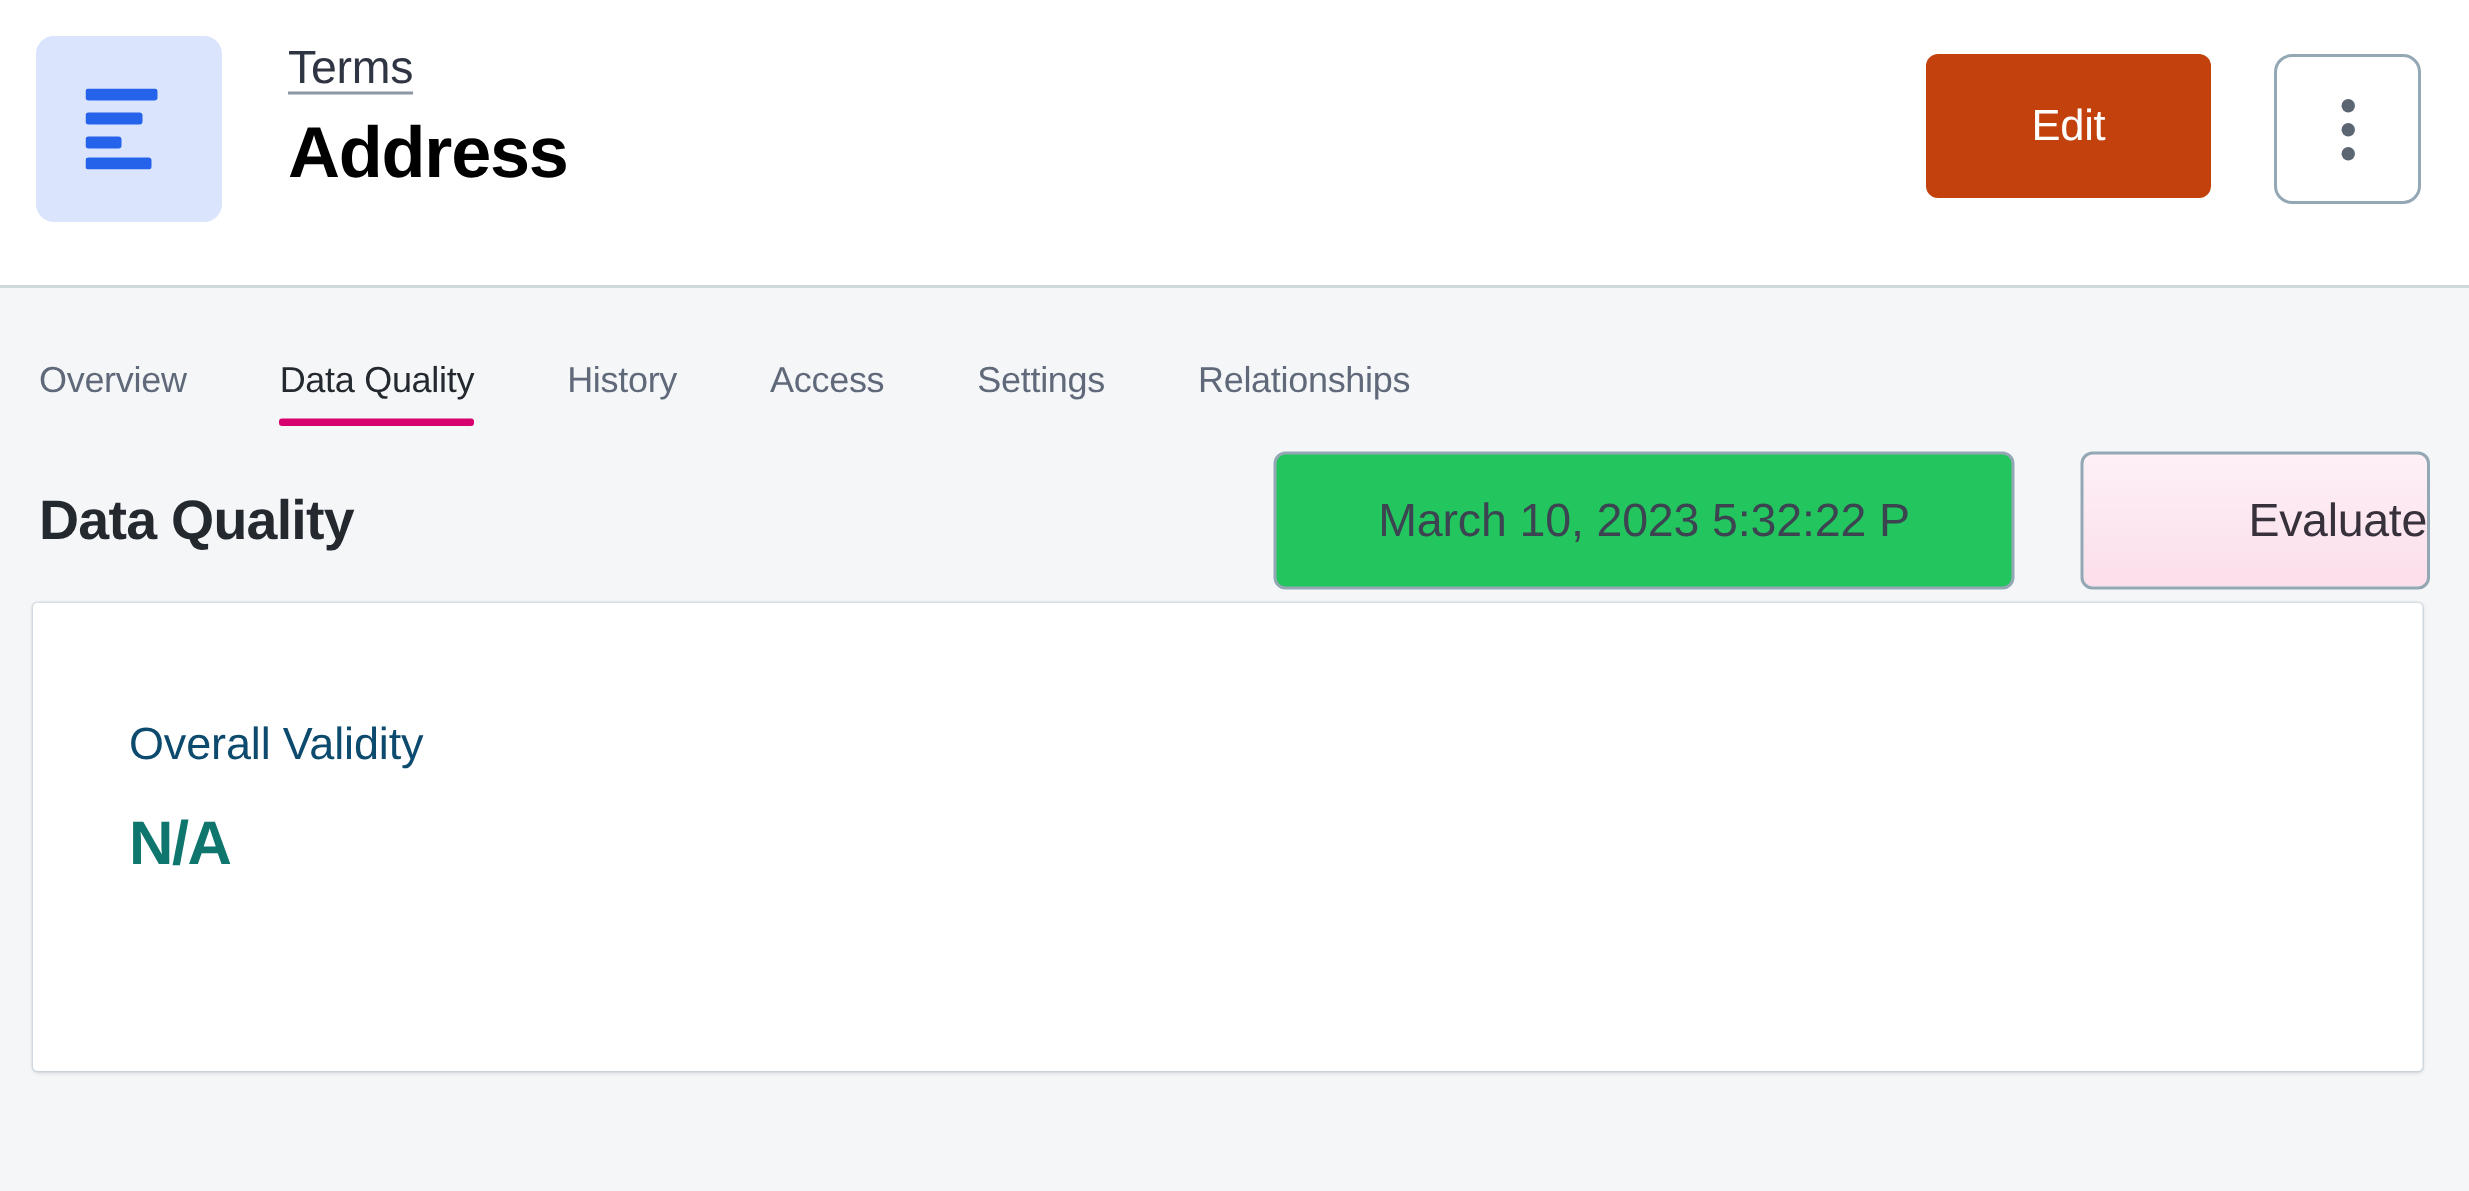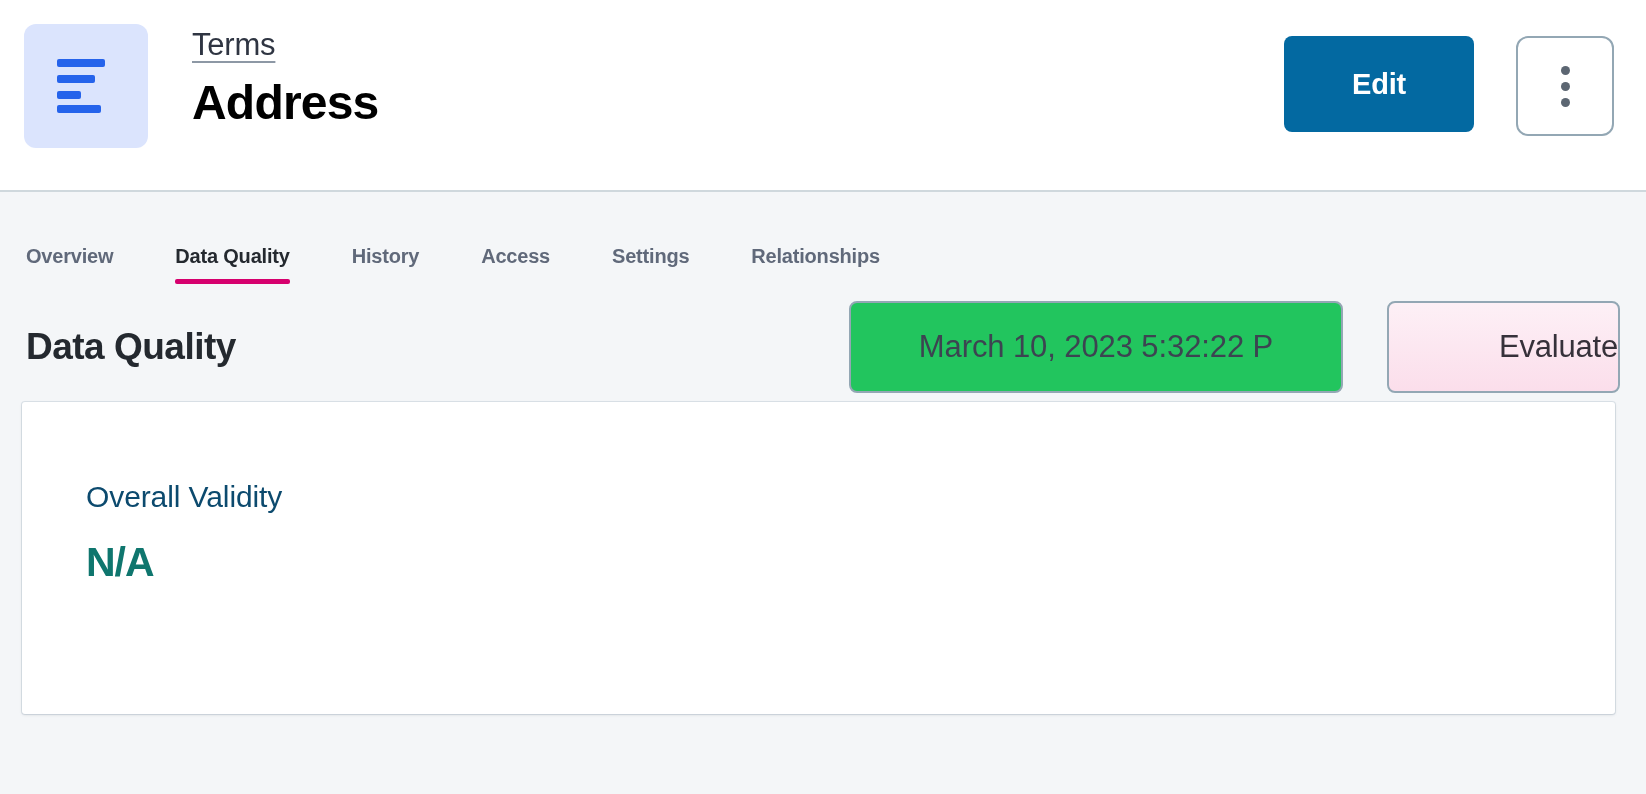--- a/index.html
+++ b/index.html
@@ -74,26 +74,26 @@
 
   .header-actions {
     margin-left: auto;
     display: flex;
     align-items: flex-start;
     gap: 42px;
     padding-top: 12px;
     padding-right: 8px;
   }
   .btn-edit {
-    background: #0369a1;
+    background: #c2410c;
     color: #ffffff;
     border: none;
     border-radius: 8px;
     font-size: 29px;
-    font-weight: 700;
+    font-weight: 400;
     font-family: "Liberation Sans", sans-serif;
     width: 190px;
     height: 96px;
     cursor: pointer;
     letter-spacing: -0.2px;
   }
   .btn-kebab {
     width: 98px;
     height: 100px;
     background: #ffffff;
@@ -122,28 +122,27 @@
   
   .tab-bar {
     display: flex;
     align-items: flex-end;
     padding: 0 0 0 26px;
     height: 92px;
     gap: 0;
   }
   .tab {
     position: relative;
-    font-size: 20px;
+    font-size: 24px;
     color: #60697a;
     padding: 0 0 16px 0;
     margin-right: 62px;
     cursor: pointer;
     white-space: nowrap;
     letter-spacing: -0.2px;
-    font-weight: bold;
   }
   .tab:last-child { margin-right: 0; }
   .tab.active {
     color: #24292f;
   }
   .tab.active::after {
     content: "";
     position: absolute;
     left: 0;
     right: 0;

